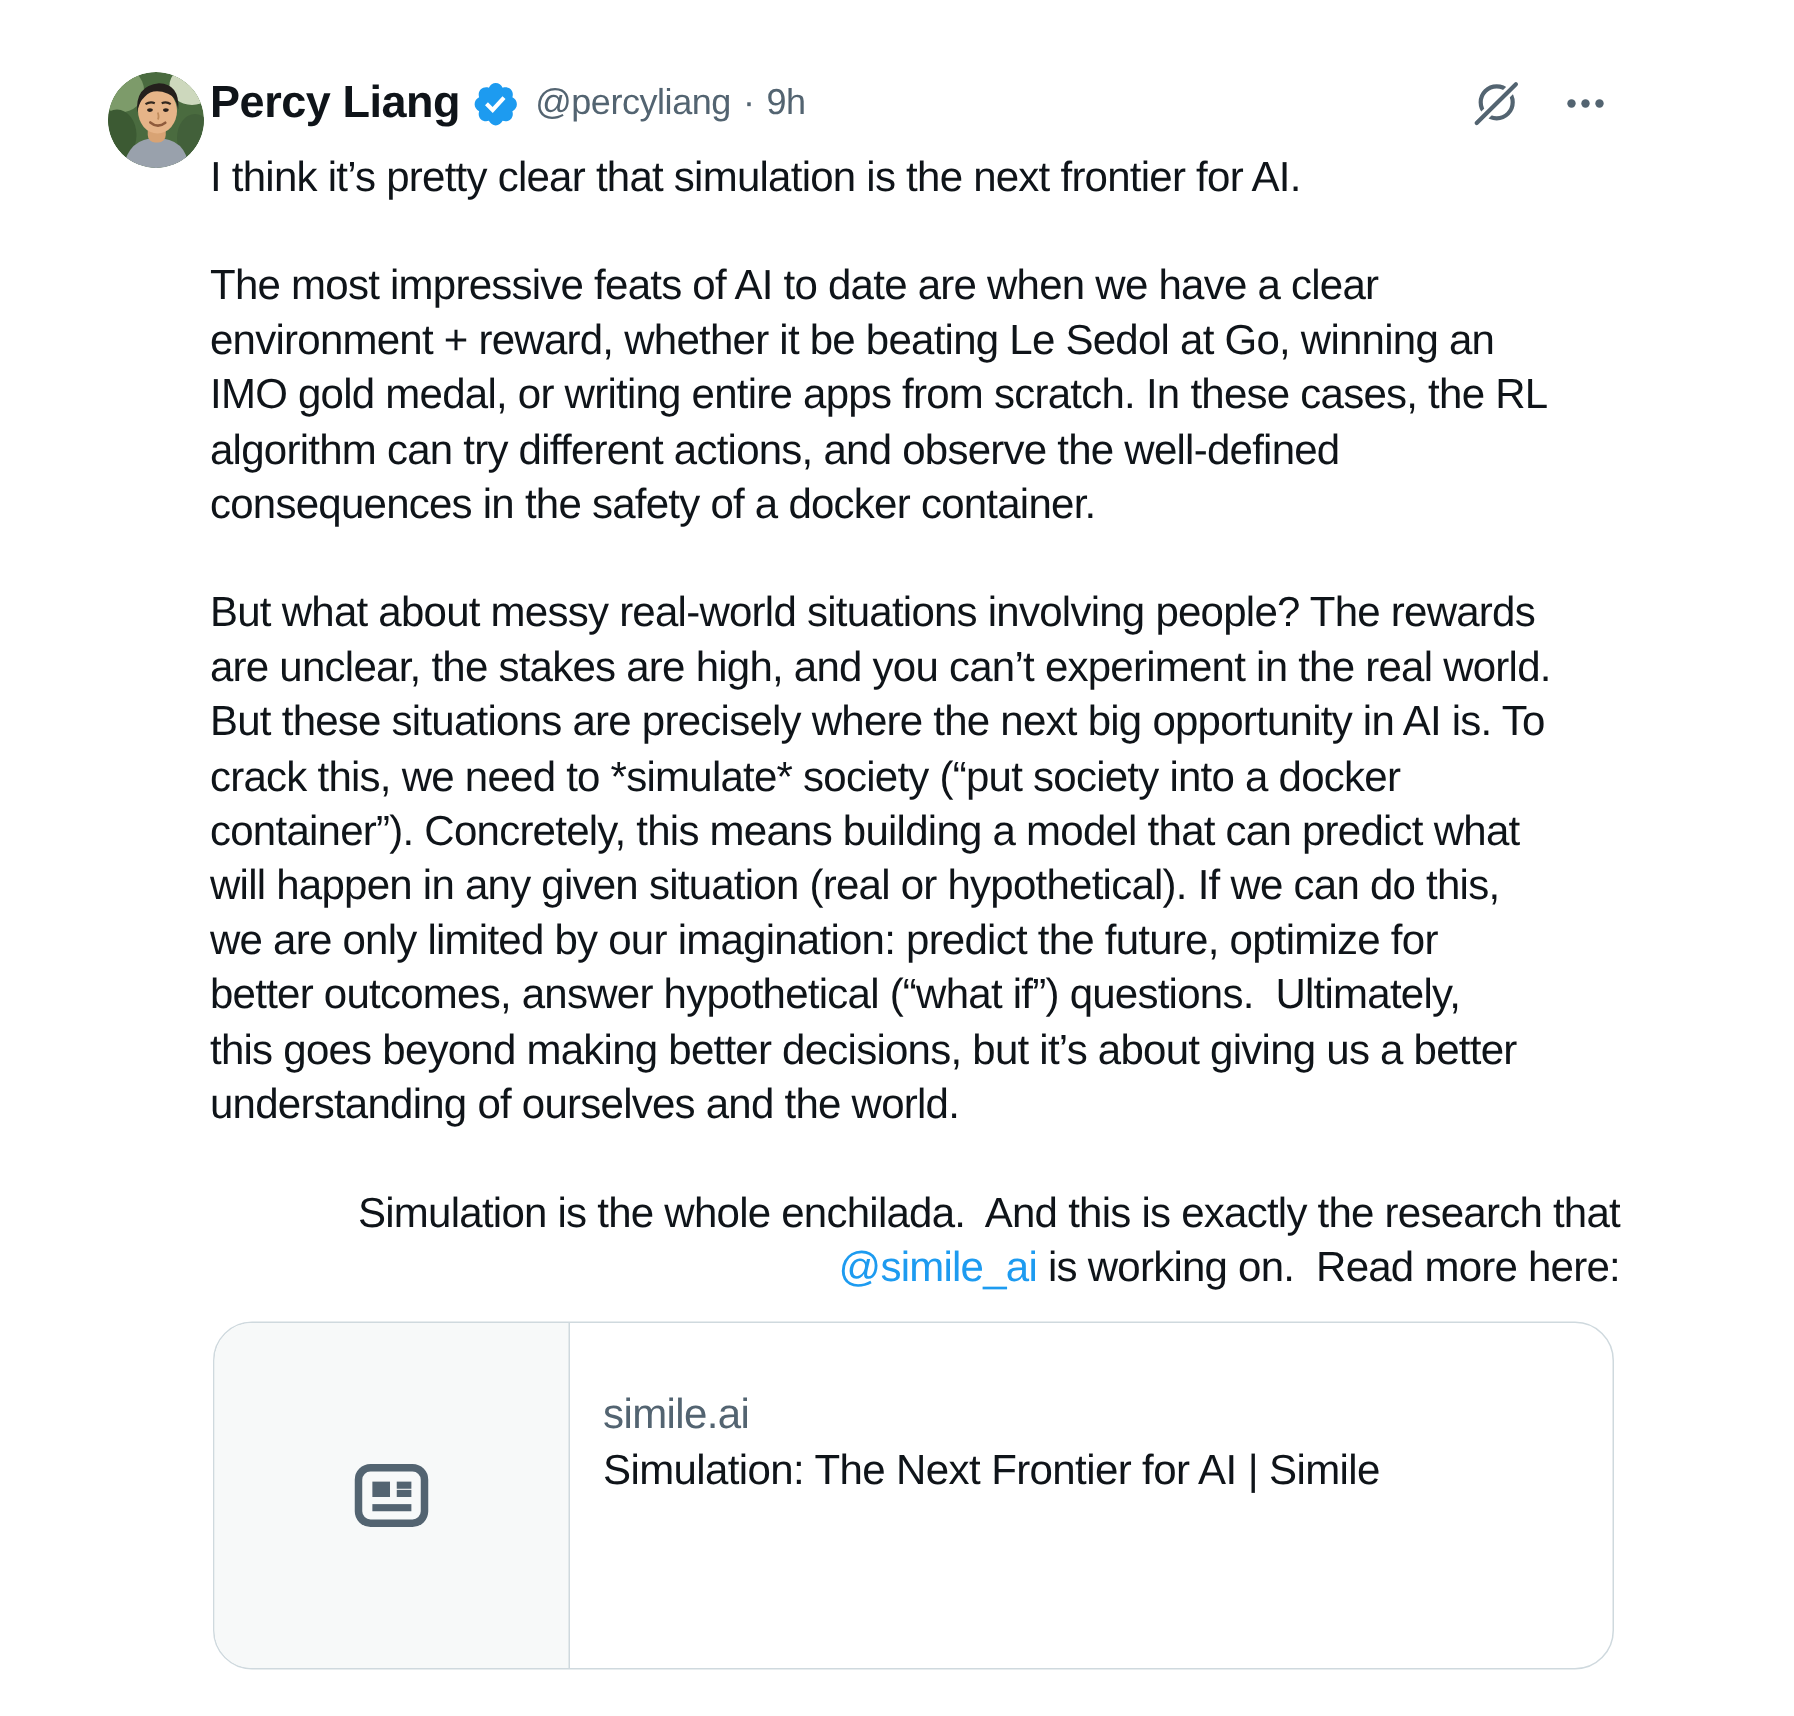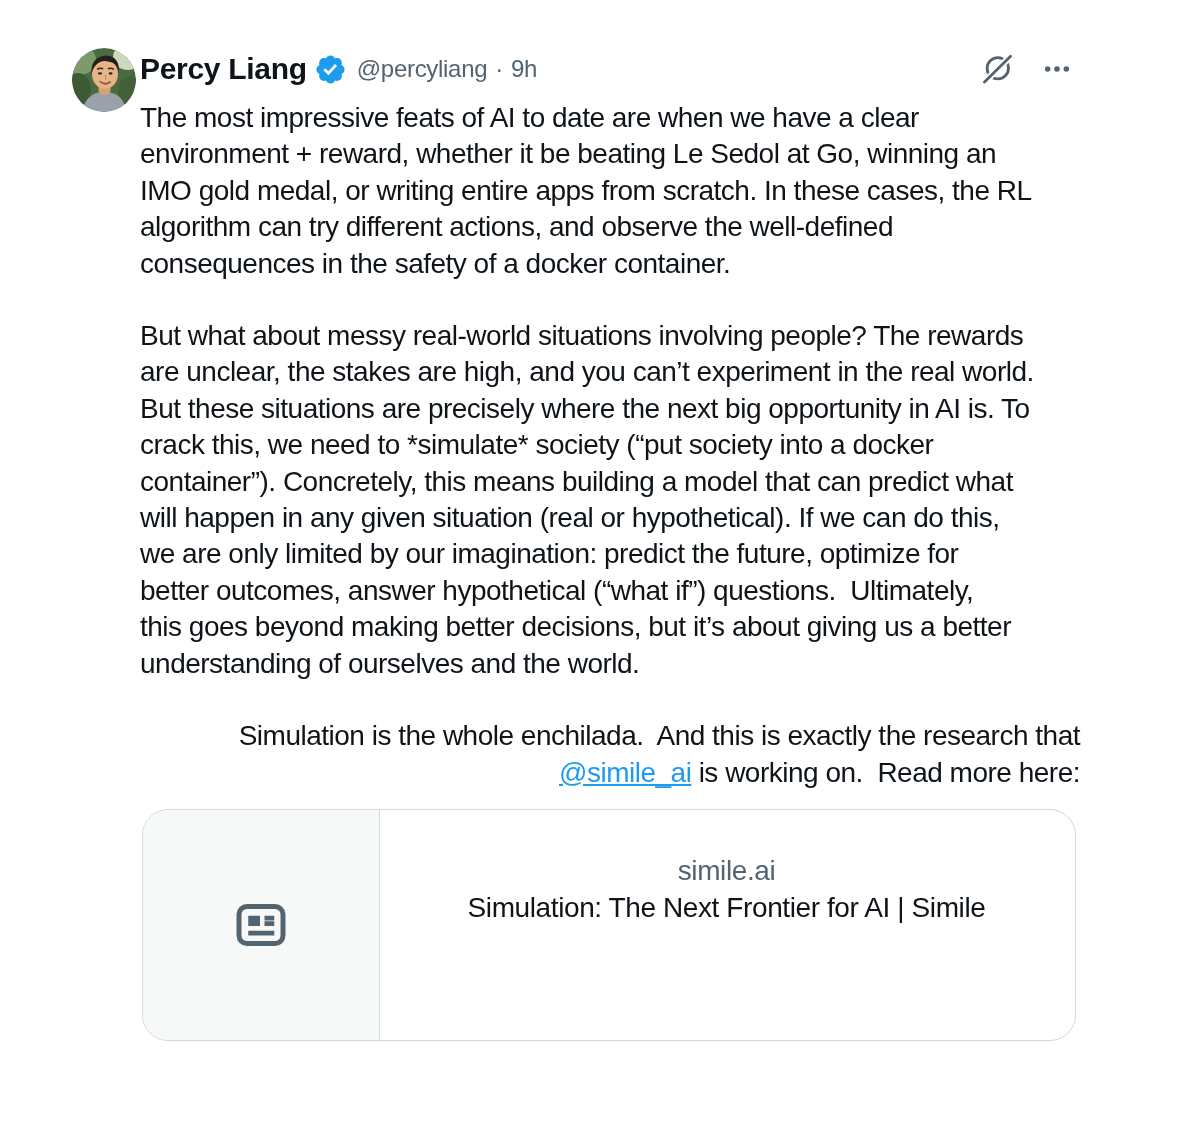--- a/index.html
+++ b/index.html
@@ -70,21 +70,20 @@
     font-size:28px;line-height:36.4px;letter-spacing:-0.5px;
     color:var(--text);
   }
   .body-text p{
     white-space:pre;
     margin:0 0 36px 0;
   }
   .body-text p:last-child{margin-bottom:0;text-align:right;}
   .mention{
     color:var(--link);
-    text-decoration:underline;
     cursor:pointer;
   }
   .link-card{
     margin-top:18px;
     margin-left:2px;
     width:934px;height:232px;
     border:1px solid var(--border);
     border-radius:26px;
     display:flex;
     overflow:hidden;
@@ -94,21 +93,21 @@
   .card-thumb{
     width:237px;flex-shrink:0;
     background:var(--card-bg);
     border-right:1px solid var(--border);
     display:flex;align-items:center;justify-content:center;
   }
   .card-thumb svg{width:60px;height:60px;color:var(--icon);}
   .card-body{
     flex:1;
     padding:42px 24px 0 22px;
-    font-size:28px;line-height:37px;letter-spacing:-0.4px;text-align:center;
+    font-size:28px;line-height:37px;letter-spacing:-0.4px;
   }
   .card-domain{color:var(--secondary);}
   .card-title{color:var(--text);}
   .card-desc{color:var(--secondary);white-space:pre;}
 </style>
 </head>
 <body>
 
 <article class="tweet">
 
@@ -165,20 +164,21 @@
           <svg viewBox="0 0 24 24" fill="currentColor">
             <circle cx="5" cy="12" r="2.1"></circle>
               <circle cx="12" cy="12" r="2.1"></circle>
               <circle cx="19" cy="12" r="2.1"></circle>
           </svg>
         </button>
       </span>
     </div>
 
     <div class="body-text">
+      <p>I think it’s pretty clear that simulation is the next frontier for AI.</p>
       <p>The most impressive feats of AI to date are when we have a clear
 environment + reward, whether it be beating Le Sedol at Go, winning an
 IMO gold medal, or writing entire apps from scratch. In these cases, the RL
 algorithm can try different actions, and observe the well-defined
 consequences in the safety of a docker container.</p>
       <p>But what about messy real-world situations involving people? The rewards
 are unclear, the stakes are high, and you can’t experiment in the real world.
 But these situations are precisely where the next big opportunity in AI is. To
 crack this, we need to *simulate* society (“put society into a docker
 container”). Concretely, this means building a model that can predict what

